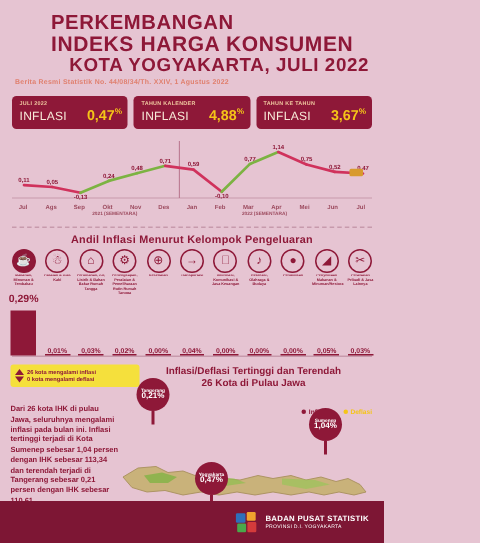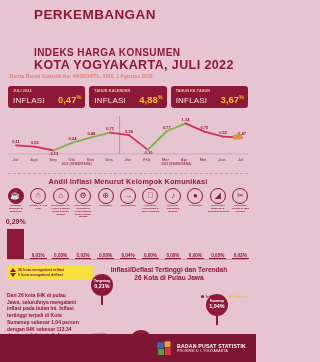--- a/index.html
+++ b/index.html
@@ -10,22 +10,22 @@
     overflow: hidden;
   }
   .page { position: relative; width: 256px; height: 362px; background: #e6c4d2; }
 
   
   .header { padding: 8px 10px 4px 10px; }
   .title-line {
     color: #8e1838; font-weight: bold; letter-spacing: .4px; line-height: 1.05; padding-left: 24px;
   }
   .t1 { font-size: 13.5px; }
-  .t2 { font-size: 10px; margin-top: 26px; }
-  .t3 { font-size: 12.5px; }
+  .t2 { font-size: 14px; }
+  .t3 { font-size: 12.5px; text-align: right; }
   .subtitle {
     margin-top: 2px; font-size: 4.6px; font-weight: bold;
     color: #e0806f; letter-spacing: .2px;
   }
 
   
   .stats { display: flex; gap: 4px; padding: 3px 8px 4px 8px; }
   .stat {
     flex: 1; background: #8e1838; border-radius: 3px;
     padding: 3px 4px 3px 5px; position: relative; min-width: 0;
@@ -214,21 +214,21 @@
       <div class="tick">Jun</div>
       <div class="tick">Jul</div>
     </div>
   <div class="src-row">
     <span class="src a">2021 (SEMENTARA)</span>
     <span class="src b">2022 (SEMENTARA)</span>
   </div>
 
   <div class="dashline"></div>
 
-  <div class="andil-title">Andil Inflasi Menurut Kelompok Komunikasi</div>
+  <div class="andil-title">Andil Inflasi Menurut Kelompok Pengeluaran</div>
   <div class="groups" id="groupsRow">
       <div class="group">
         <div class="gicon filled">☕</div>
         <div class="glabel">Makanan, Minuman &amp; Tembakau</div>
         <div class="gval big">0,29%</div>
       </div>
       <div class="group">
         <div class="gicon ">☃</div>
         <div class="glabel">Pakaian &amp; Alas Kaki</div>
       </div>

